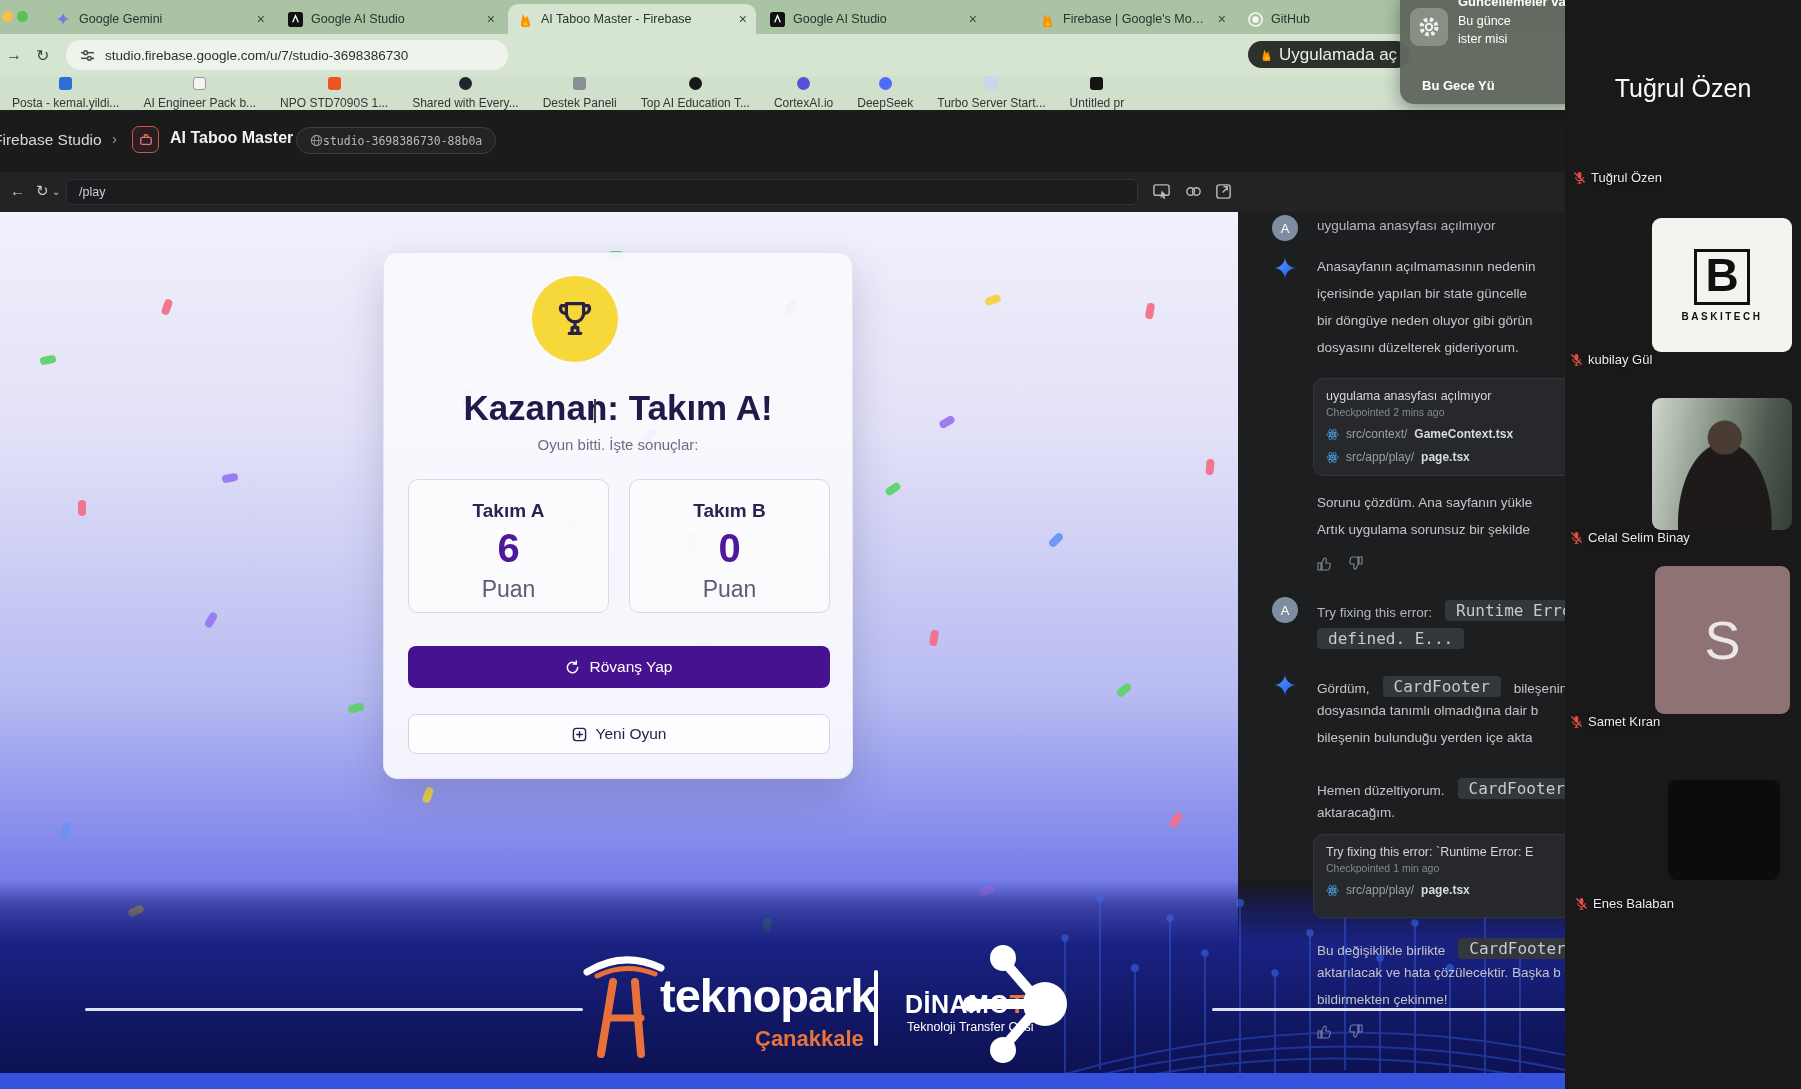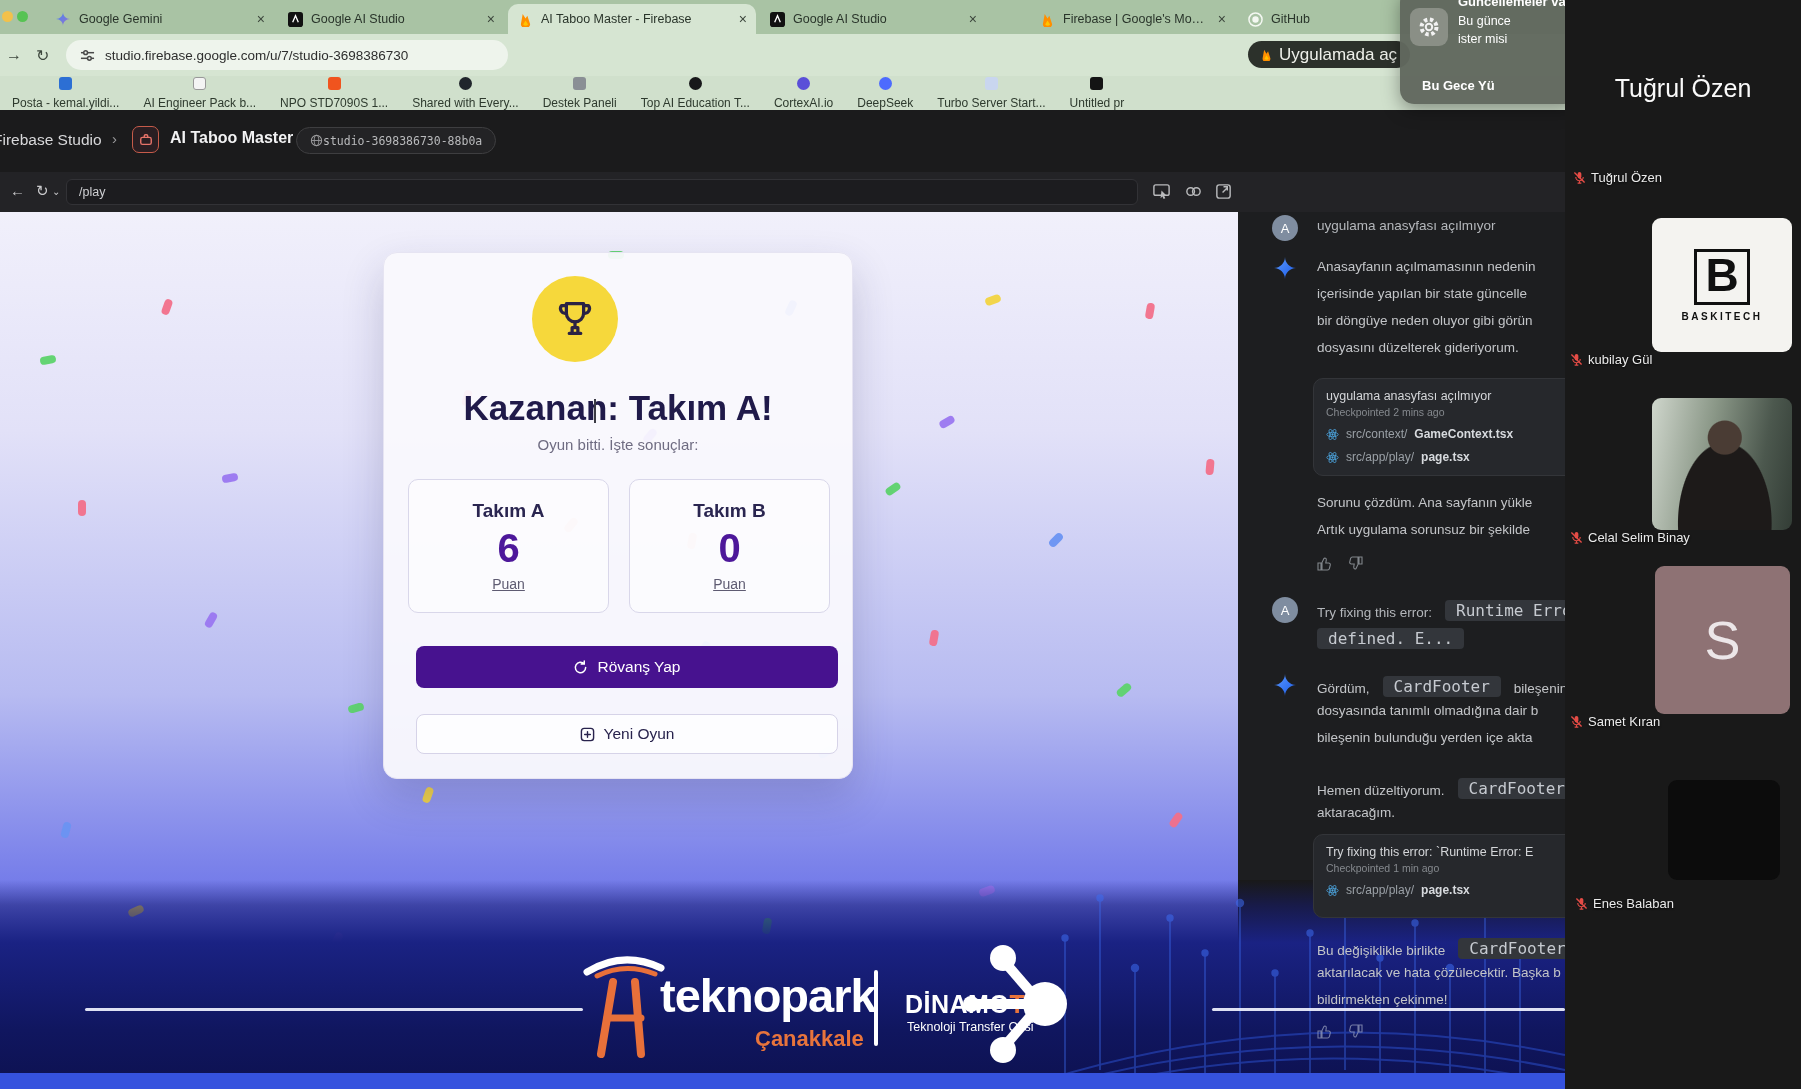--- a/index.html
+++ b/index.html
@@ -54,22 +54,22 @@
         background:rgba(250,249,253,0.94);border:1px solid #e6e4f2;box-shadow:0 18px 42px rgba(38,38,96,.20);}
   .trophy{position:absolute;left:148px;top:23px;width:86px;height:86px;border-radius:50%;background:#f6d83b;
           display:flex;align-items:center;justify-content:center;}
   .gtitle{position:absolute;left:0;top:135px;width:100%;text-align:center;font-size:35px;font-weight:bold;color:#201a4a;}
   .caret-i{position:absolute;left:210px;top:146px;width:2px;height:24px;background:#3a3a44;}
   .gsub{position:absolute;left:0;top:183px;width:100%;text-align:center;font-size:15px;color:#6f6c82;}
   .scorebox{position:absolute;top:226px;width:201px;height:134px;border-radius:10px;background:rgba(255,255,255,.55);
             border:1px solid #d9d7ea;text-align:center;}
   .scorebox .tname{margin-top:20px;font-size:19px;font-weight:bold;color:#2a2550;}
   .scorebox .tscore{margin-top:6px;font-size:40px;font-weight:bold;color:#4d189a;line-height:1;}
-  .scorebox .tunit{margin-top:8px;font-size:14px;color:#5e5b72;text-decoration:underline;}
-  .btn{position:absolute;left:32px;width:422px;border-radius:8px;display:flex;align-items:center;justify-content:center;
+  .scorebox .tunit{margin-top:8px;font-size:23px;color:#5e5b72;}
+  .btn{position:absolute;left:24px;width:422px;border-radius:8px;display:flex;align-items:center;justify-content:center;
        gap:9px;font-size:15.5px;}
   #btn-rematch{top:393px;height:42px;background:#47128f;color:#fff;}
   #btn-newgame{top:461px;height:40px;background:rgba(255,255,255,.78);border:1px solid #d6d3e8;color:#28234d;}
   .confetti{position:absolute;width:8px;height:16px;border-radius:4px;opacity:.95;}
   #confettilayer{position:absolute;left:0;top:0;width:1238px;height:877px;z-index:12;pointer-events:none;}
 
   
   #chatpanel{position:absolute;left:1238px;top:212px;width:327px;height:877px;z-index:8;overflow:hidden;}
   #chatbg{position:absolute;left:0;top:0;width:100%;height:668px;background:#1d1e20;}
   .msgline{position:absolute;left:79px;white-space:nowrap;font-size:13.5px;color:#c3c5c8;}

